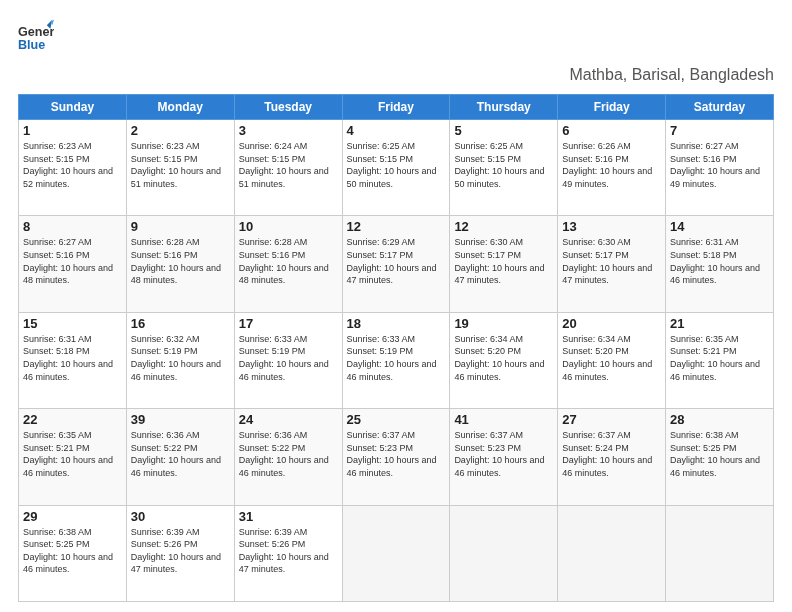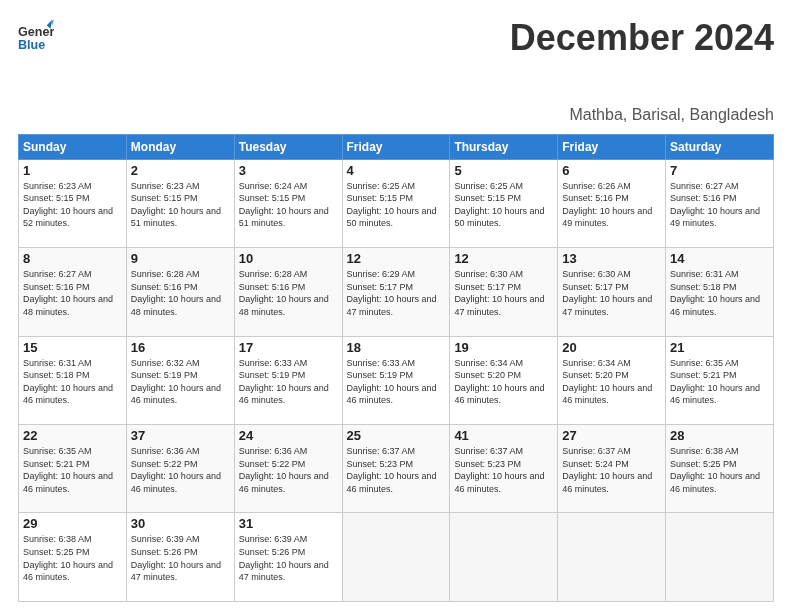--- a/index.html
+++ b/index.html
@@ -52,21 +52,21 @@
       width: 100%;
       table-layout: fixed;
     }
     .calendar th {
       background-color: #2d7dd2;
       color: white;
       font-size: 12px;
       font-weight: bold;
       padding: 5px 4px;
       border: 1px solid #5599dd;
-      text-align: left;
+      text-align: center;
     }
     .calendar td {
       border: 1px solid #ccc;
       vertical-align: top;
       padding: 3px 4px;
       font-size: 9.5px;
       color: #333;
       background: #fff;
       height: 85px;
     }
@@ -96,21 +96,20 @@
   <div class="header">
     <div class="logo-area">
       <svg class="logo-icon" viewBox="0 0 40 40">
         <text x="0" y="20" font-size="14" font-weight="bold" fill="#333">General</text>
         <text x="0" y="34" font-size="14" font-weight="bold" fill="#1a6bb5">Blue</text>
         <polygon points="32,8 38,2 36,12" fill="#1a6bb5"></polygon>
         <polygon points="36,4 40,2 38,8" fill="#5599dd"></polygon>
       </svg>
     </div>
     <div class="title-area">
-      <div class="month-title">December 2024</div>
       <div class="location">Mathba, Barisal, Bangladesh</div>
     </div>
   </div>
 
   <table class="calendar">
     <thead>
       <tr>
         <th>Sunday</th>
         <th>Monday</th>
         <th>Tuesday</th>
@@ -298,21 +297,21 @@
         <tr>
           <td>
         <span class="day-number">22</span>
         <div class="cell-text">
           Sunrise: 6:35 AM<br>
           Sunset: 5:21 PM<br>
           Daylight: 10 hours and 46 minutes.
         </div>
       </td>
           <td>
-        <span class="day-number">37</span>
+        <span class="day-number">39</span>
         <div class="cell-text">
           Sunrise: 6:36 AM<br>
           Sunset: 5:22 PM<br>
           Daylight: 10 hours and 46 minutes.
         </div>
       </td>
           <td>
         <span class="day-number">24</span>
         <div class="cell-text">
           Sunrise: 6:36 AM<br>

